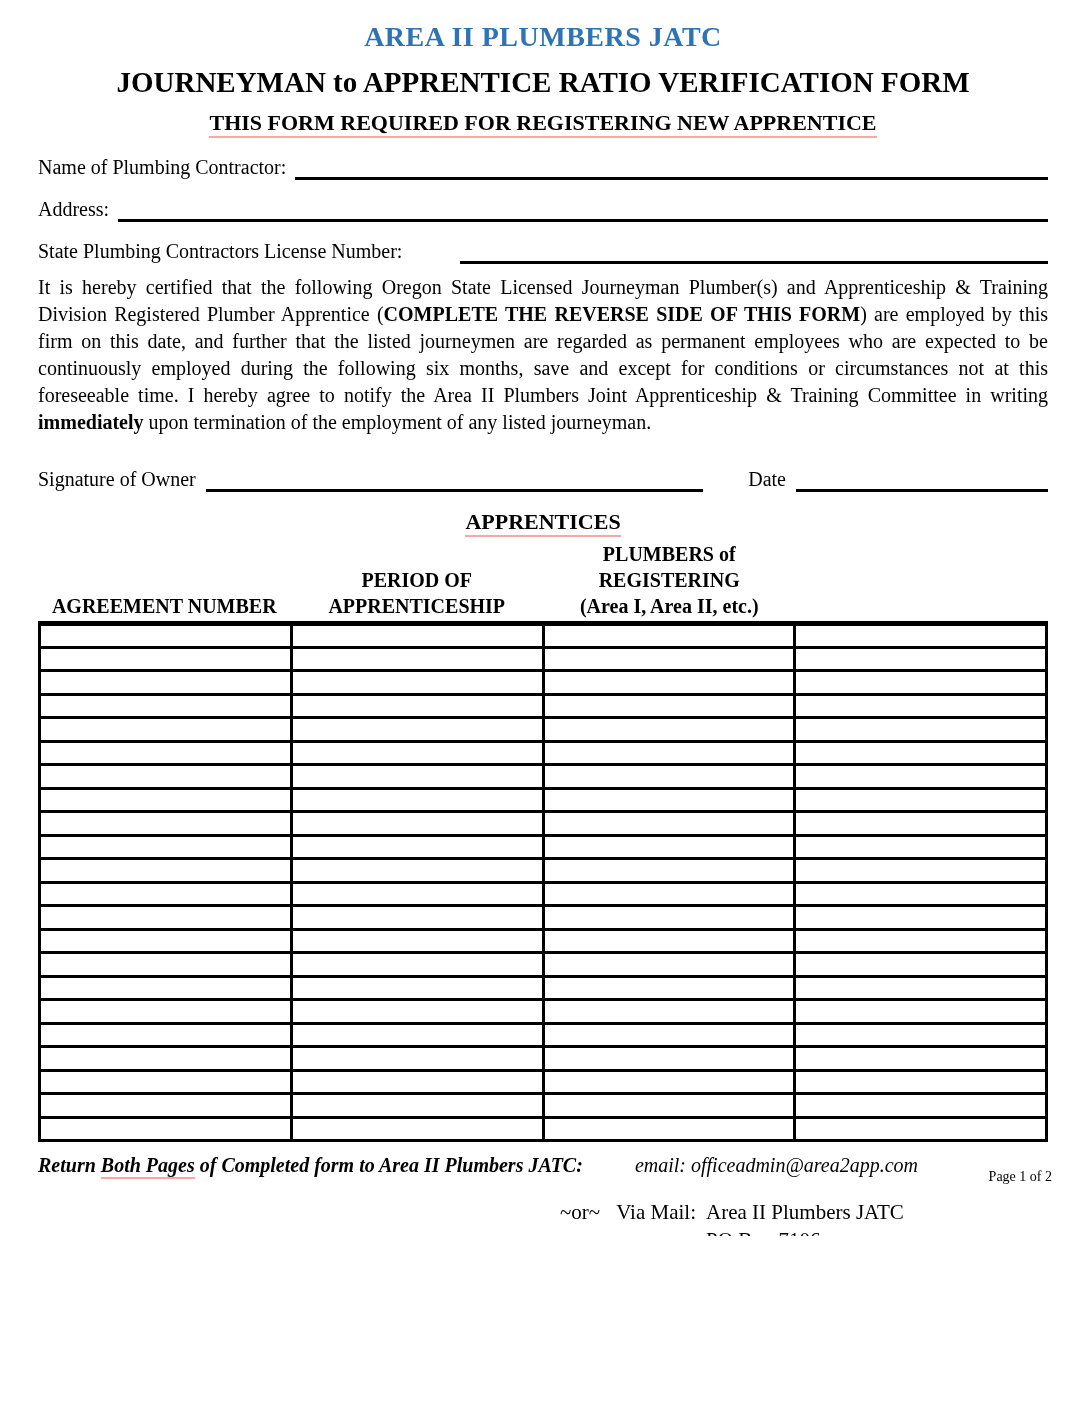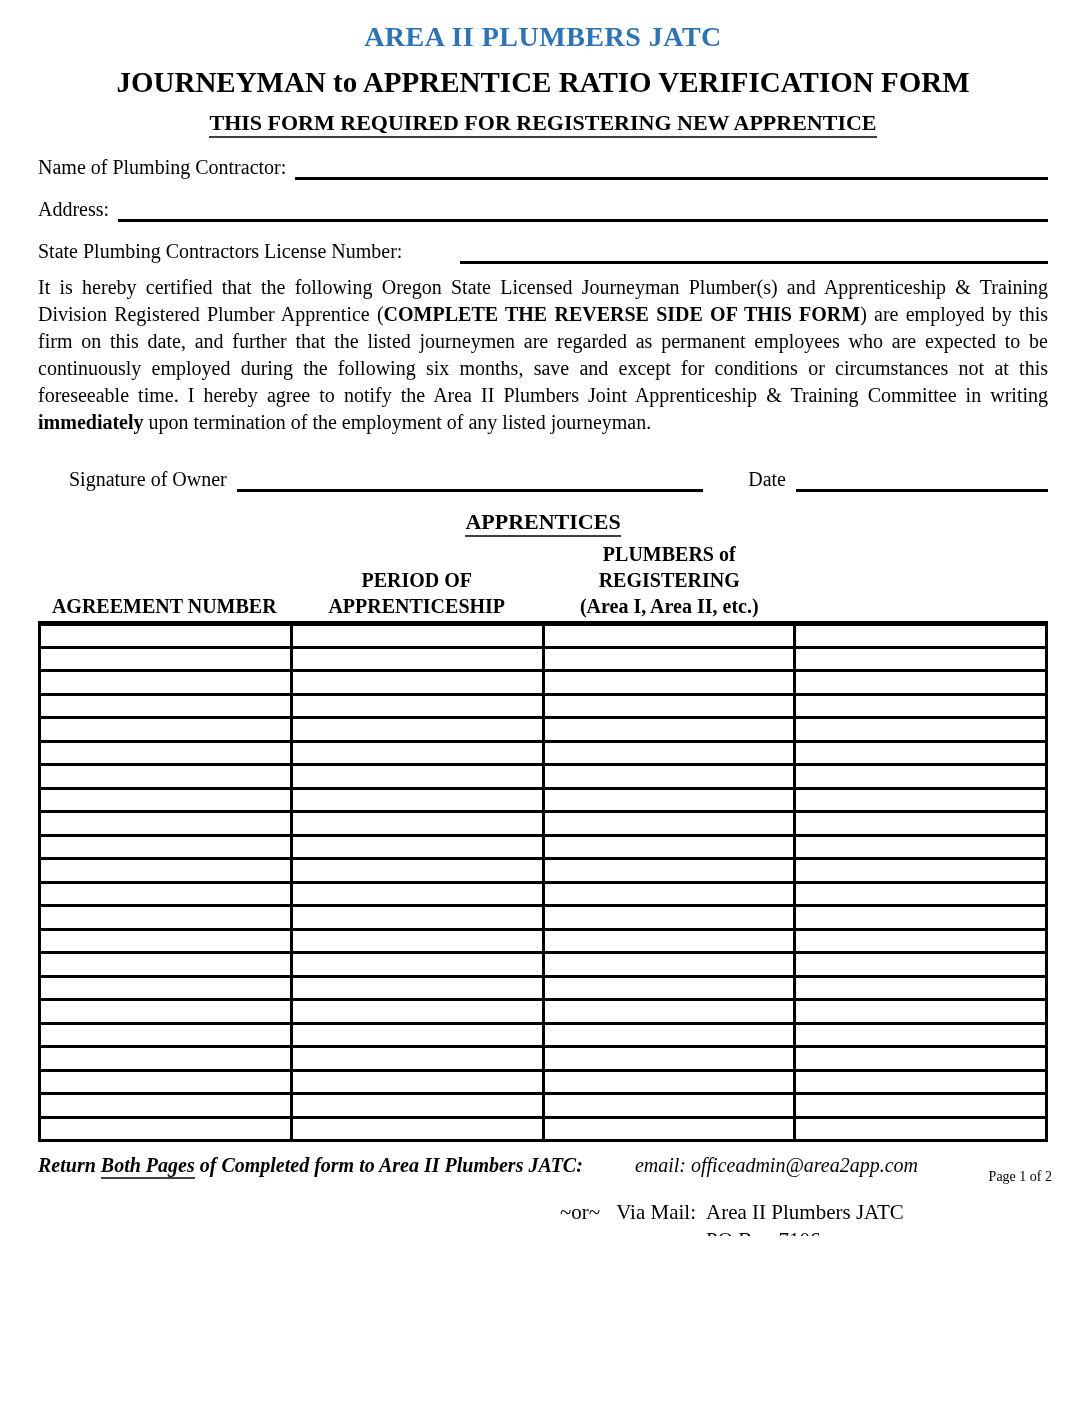--- a/index.html
+++ b/index.html
@@ -29,21 +29,21 @@
     line-height: 32px;
     margin-top: 14px;
   }
   .form-subtitle {
     text-align: center;
     font-size: 22px;
     font-weight: bold;
     line-height: 26px;
     margin-top: 12px;
   }
-  .u { border-bottom: 2px solid #404040; padding-bottom: 1px; }
+  .u { border-bottom: 2px solid #fca5a5; padding-bottom: 1px; }
   .field-row {
     display: flex;
     align-items: flex-end;
     font-size: 20px;
     line-height: 26px;
   }
   .field-row .label { white-space: nowrap; }
   .fill-line {
     flex: 1;
     border-bottom: 3px solid #000;
@@ -59,21 +59,20 @@
     font-size: 20px;
     line-height: 27px;
     text-align: justify;
   }
   .sig-row {
     display: flex;
     align-items: flex-end;
     font-size: 20px;
     line-height: 26px;
     margin-top: 30px;
-    margin-left: 31px;
   }
   .sig-line  { flex: 1; border-bottom: 3px solid #000; height: 24px; margin: 0 45px 0 10px; }
   .date-line { width: 252px; flex: none; border-bottom: 3px solid #000; height: 24px; margin-left: 10px; }
   .apprentices-heading {
     text-align: center;
     font-size: 22px;
     font-weight: bold;
     line-height: 27px;
     margin-top: 16px;
   }

